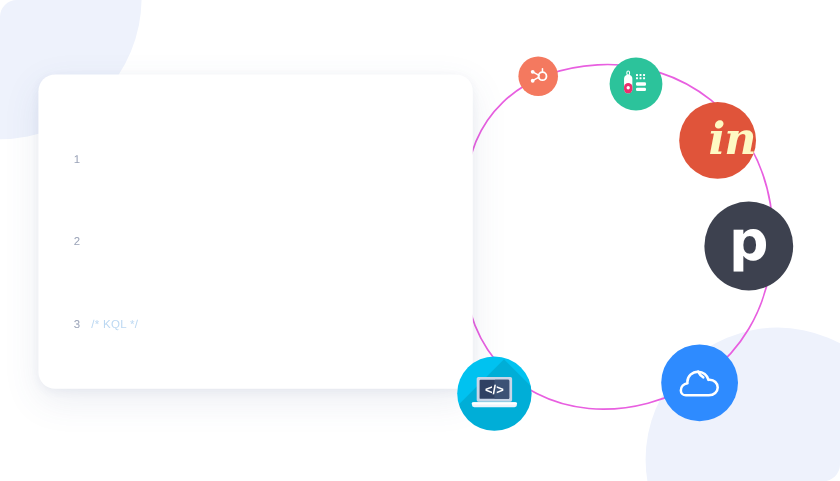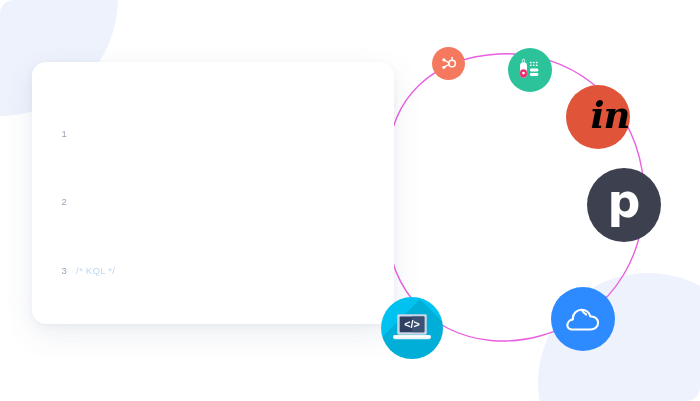--- a/index.html
+++ b/index.html
@@ -119,21 +119,21 @@
     width: 44px; height: 44px;
     background: #2cc39b;
   }
   .node-invision {
     left: 566px; top: 85px;
     width: 64px; height: 64px;
     background: #e0543a;
     font-family: "DejaVu Serif", serif;
   }
   .node-invision .glyph {
-    color: #000000;
+    color: #fef9c3;
     font-size: 37px;
     font-style: italic;
     font-weight: bold;
     line-height: 1;
     letter-spacing: -1px;
     transform: translateY(-2px);
     font-family: "DejaVu Serif", serif;
     margin-left: 24px;
   }
   .node-pipedrive {

